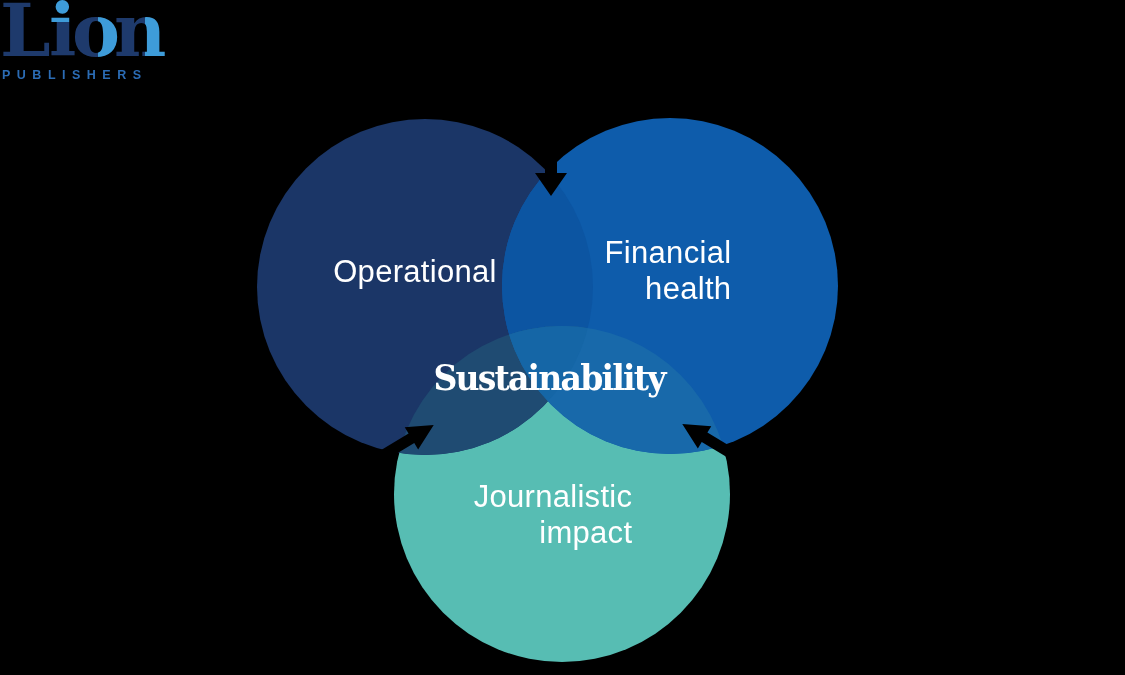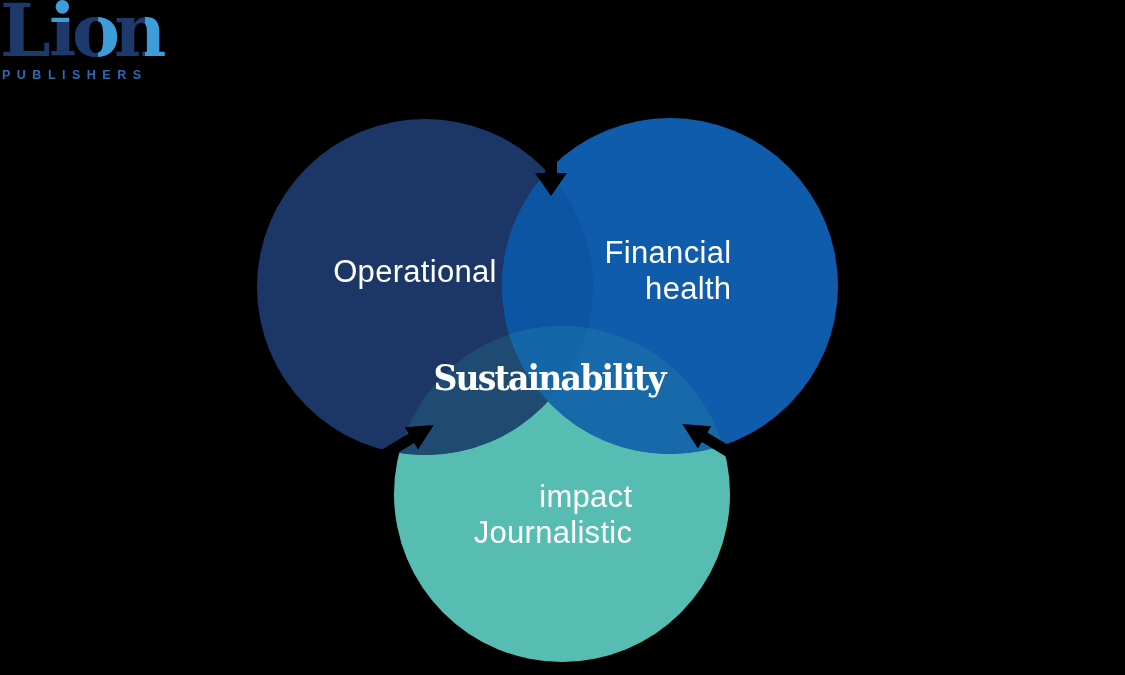--- a/index.html
+++ b/index.html
@@ -79,22 +79,22 @@
   </svg>
 
   <div class="circle-label label-op">
     <div>Operational</div>
   </div>
   <div class="circle-label label-fin">
     <div>Financial</div>
     <div>health</div>
   </div>
   <div class="circle-label label-journ">
+    <div>Journalistic</div>
     <div>impact</div>
-    <div>Journalistic</div>
   </div>
 
   <div class="center-label">Sustainability</div>
 
   <svg class="logo-svg" width="175" height="90" viewBox="0 0 175 90">
     <defs>
       <linearGradient id="gradI" x1="0" y1="0" x2="0" y2="1">
         <stop offset="0.40" stop-color="#3E9CD9"></stop>
         <stop offset="0.40" stop-color="#1E3A6C"></stop>
       </linearGradient>

